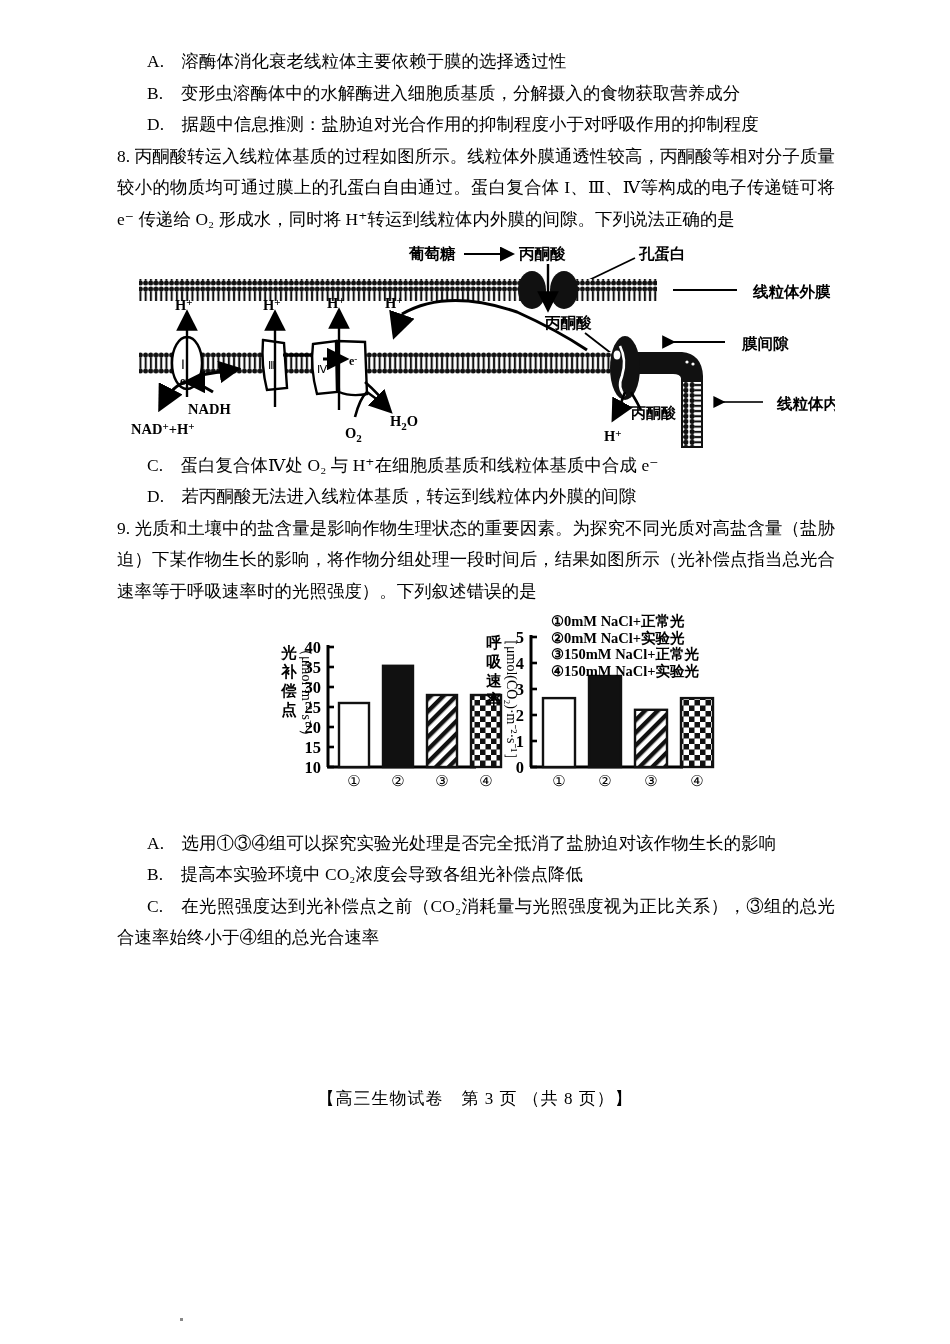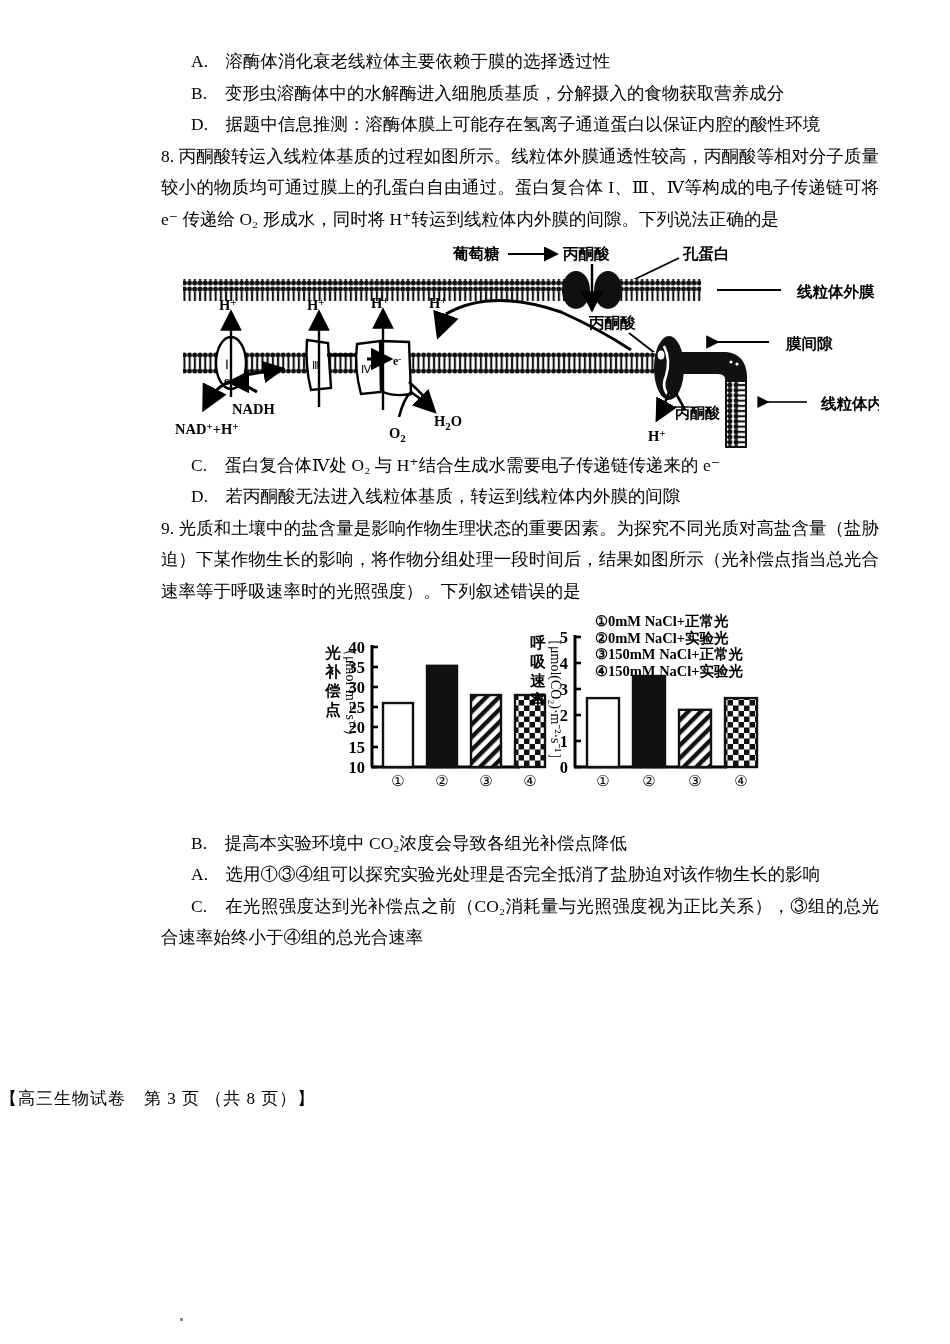--- a/index.html
+++ b/index.html
@@ -19,21 +19,20 @@
     position: absolute;
     left: 0; top: 0;
     width: 950px;
     height: 1344px;
   }
   .content {
     position: absolute;
     left: 117px;
     top: 46px;
     width: 718px;
-    margin-left: 44px;
   }
   .para {
     font-size: 17.4px;
     line-height: 31.6px;
     text-align: justify;
     text-justify: inter-ideograph;
     margin: 0 0 0 0;
     letter-spacing: 0.1px;
   }
   .opt {
@@ -60,40 +59,41 @@
     height: 212px;
     margin: 4px 0 4px 0;
   }
   .fig-charts svg { display:block; }
 
   .footer {
     position: absolute;
     left: 0;
     top: 1087px;
     width: 950px;
+    text-align: center;
     font-size: 17px;
     letter-spacing: 1px;
   }
   .bottom-dot {
     position: absolute;
     left: 180px;
     top: 1318px;
     width: 3px; height: 3px;
     background: #888;
   }
 </style>
 </head>
 <body>
 
 <div class="page">
   <div class="content">
 
     <p class="para opt">A.　溶酶体消化衰老线粒体主要依赖于膜的选择透过性</p>
     <p class="para opt">B.　变形虫溶酶体中的水解酶进入细胞质基质，分解摄入的食物获取营养成分</p>
-    <p class="para opt">D.　据题中信息推测：溶酶体膜上可能存在氢离子通道蛋白以保证内腔的酸性环境</p>
+    <p class="para opt">D.　据题中信息推测：盐胁迫对光合作用的抑制程度小于对呼吸作用的抑制程度</p>
 
     <p class="para qnum">8. 丙酮酸转运入线粒体基质的过程如图所示。线粒体外膜通透性较高，丙酮酸等相对分子质量较小的物质均可通过膜上的孔蛋白自由通过。蛋白复合体 I、Ⅲ、Ⅳ等构成的电子传递链可将 e⁻ 传递给 O₂ 形成水，同时将 H⁺转运到线粒体内外膜的间隙。下列说法正确的是</p>
 
     <div class="fig-mito">
       <svg width="718" height="206" viewBox="0 0 718 206" xmlns="http://www.w3.org/2000/svg">
         <defs>
 
           <pattern id="bilayer" x="0" y="0" width="5.2" height="22" patternUnits="userSpaceOnUse">
             <rect x="0" y="0" width="5.2" height="22" fill="#fff"></rect>
             <circle cx="2.6" cy="3.1" r="2.5" fill="#111"></circle>
@@ -192,21 +192,21 @@
         <path d="M503,104 Q510,118 505,134 Q500,146 508,154" fill="none" stroke="#fff" stroke-width="2.6"></path>
         <ellipse cx="500" cy="113" rx="3.4" ry="4.6" fill="#fff"></ellipse>
 
         <path d="M508,150 Q504,163 497,176" fill="none" stroke="#000" stroke-width="2.6" marker-end="url(#ah)"></path>
         <path d="M514,150 Q520,160 524,168" fill="none" stroke="#000" stroke-width="2.6"></path>
         <text x="514" y="176" font-family="'Liberation Serif',serif" font-size="15" font-weight="bold">丙酮酸</text>
         <text x="487" y="199" font-family="'Liberation Serif',serif" font-size="14.5" font-weight="bold">H<tspan dy="-4" font-size="11">+</tspan></text>
       </svg>
     </div>
 
-    <p class="para opt">C.　蛋白复合体Ⅳ处 O₂ 与 H⁺结合生成水需要电子传递链传递来的 e⁻</p>
+    <p class="para opt">C.　蛋白复合体Ⅳ处 O₂ 与 H⁺在细胞质基质和线粒体基质中合成 e⁻</p>
     <p class="para opt">D.　若丙酮酸无法进入线粒体基质，转运到线粒体内外膜的间隙</p>
 
     <p class="para qnum">9. 光质和土壤中的盐含量是影响作物生理状态的重要因素。为探究不同光质对高盐含量（盐胁迫）下某作物生长的影响，将作物分组处理一段时间后，结果如图所示（光补偿点指当总光合速率等于呼吸速率时的光照强度）。下列叙述错误的是</p>
 
     <div class="fig-charts">
       <svg id="charts-svg" width="718" height="212" viewBox="0 0 718 212" xmlns="http://www.w3.org/2000/svg">
         <defs>
           <pattern id="hatch" width="9" height="9" patternUnits="userSpaceOnUse" patternTransform="rotate(45)">
             <rect width="9" height="9" fill="#fff"></rect>
             <rect width="4.4" height="9" fill="#111"></rect>
@@ -279,20 +279,20 @@
           </g>
       <g>
             <text x="434" y="14" font-family="'Liberation Serif',serif" font-size="14.5" font-weight="bold">①0mM NaCl+正常光</text>
             <text x="434" y="30.5" font-family="'Liberation Serif',serif" font-size="14.5" font-weight="bold">②0mM NaCl+实验光</text>
             <text x="434" y="47" font-family="'Liberation Serif',serif" font-size="14.5" font-weight="bold">③150mM NaCl+正常光</text>
             <text x="434" y="63.5" font-family="'Liberation Serif',serif" font-size="14.5" font-weight="bold">④150mM NaCl+实验光</text>
           </g>
         </svg>
     </div>
 
+    <p class="para opt">A.　选用①③④组可以探究实验光处理是否完全抵消了盐胁迫对该作物生长的影响</p>
     <p class="para opt">B.　提高本实验环境中 CO₂浓度会导致各组光补偿点降低</p>
-    <p class="para opt">A.　选用①③④组可以探究实验光处理是否完全抵消了盐胁迫对该作物生长的影响</p>
     <p class="para opt">C.　在光照强度达到光补偿点之前（CO₂消耗量与光照强度视为正比关系），③组的总光合速率始终小于④组的总光合速率</p>
   </div>
 
   <div class="footer">【高三生物试卷　第 3 页 （共 8 页）】</div>
   <div class="bottom-dot"></div>
 </div>
 
 </body></html>

